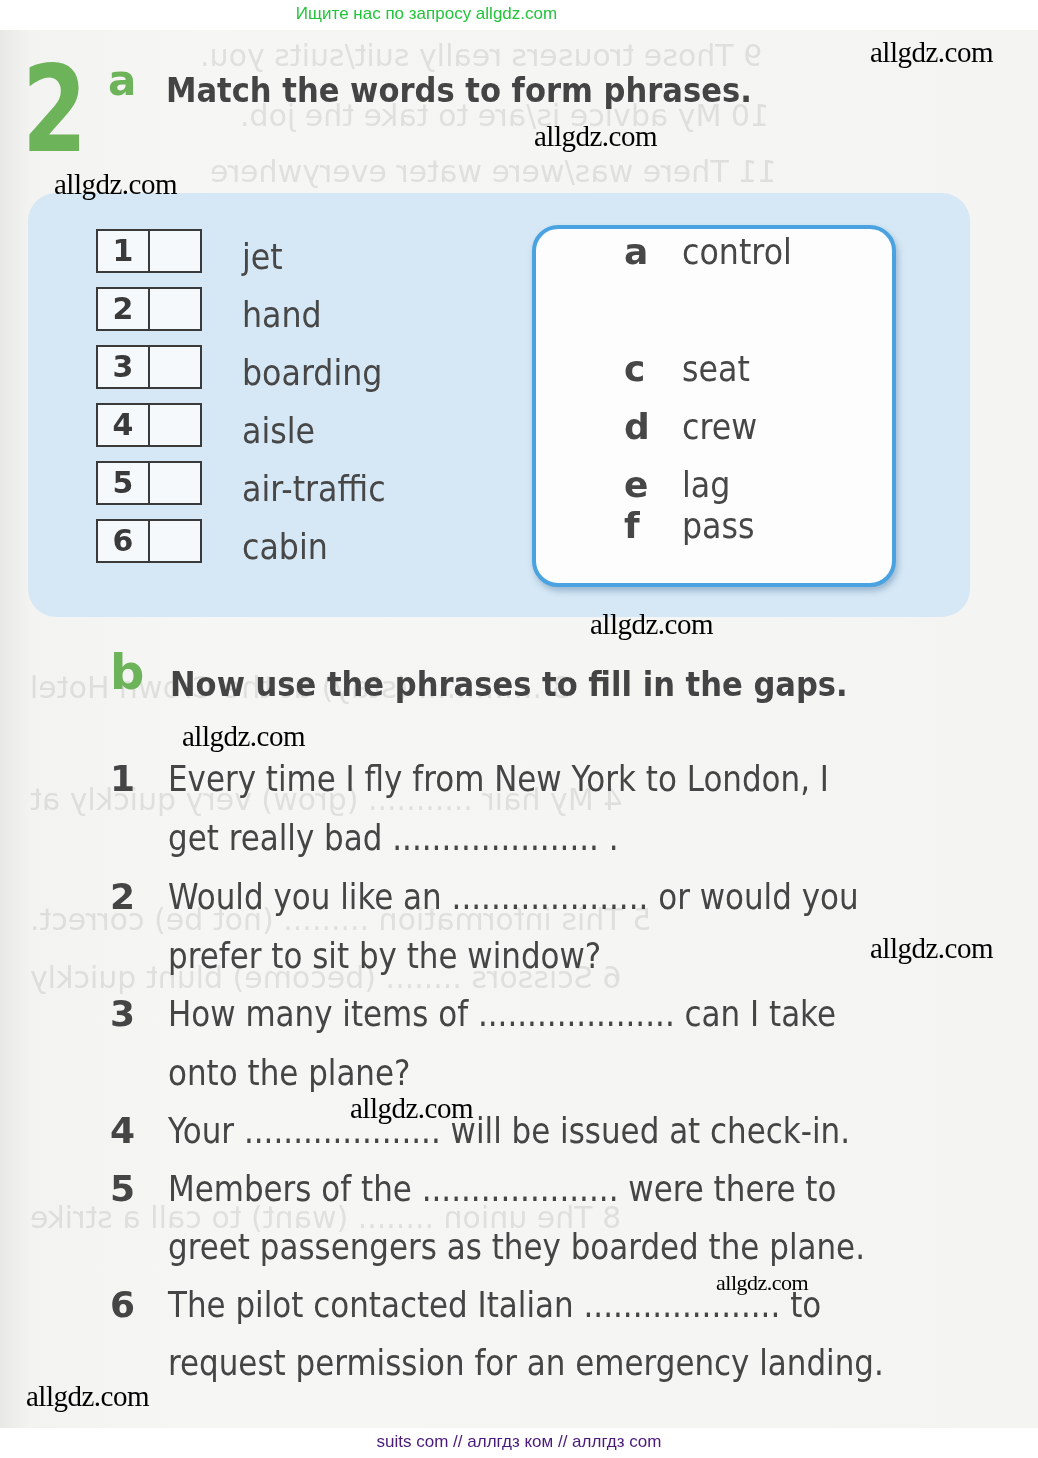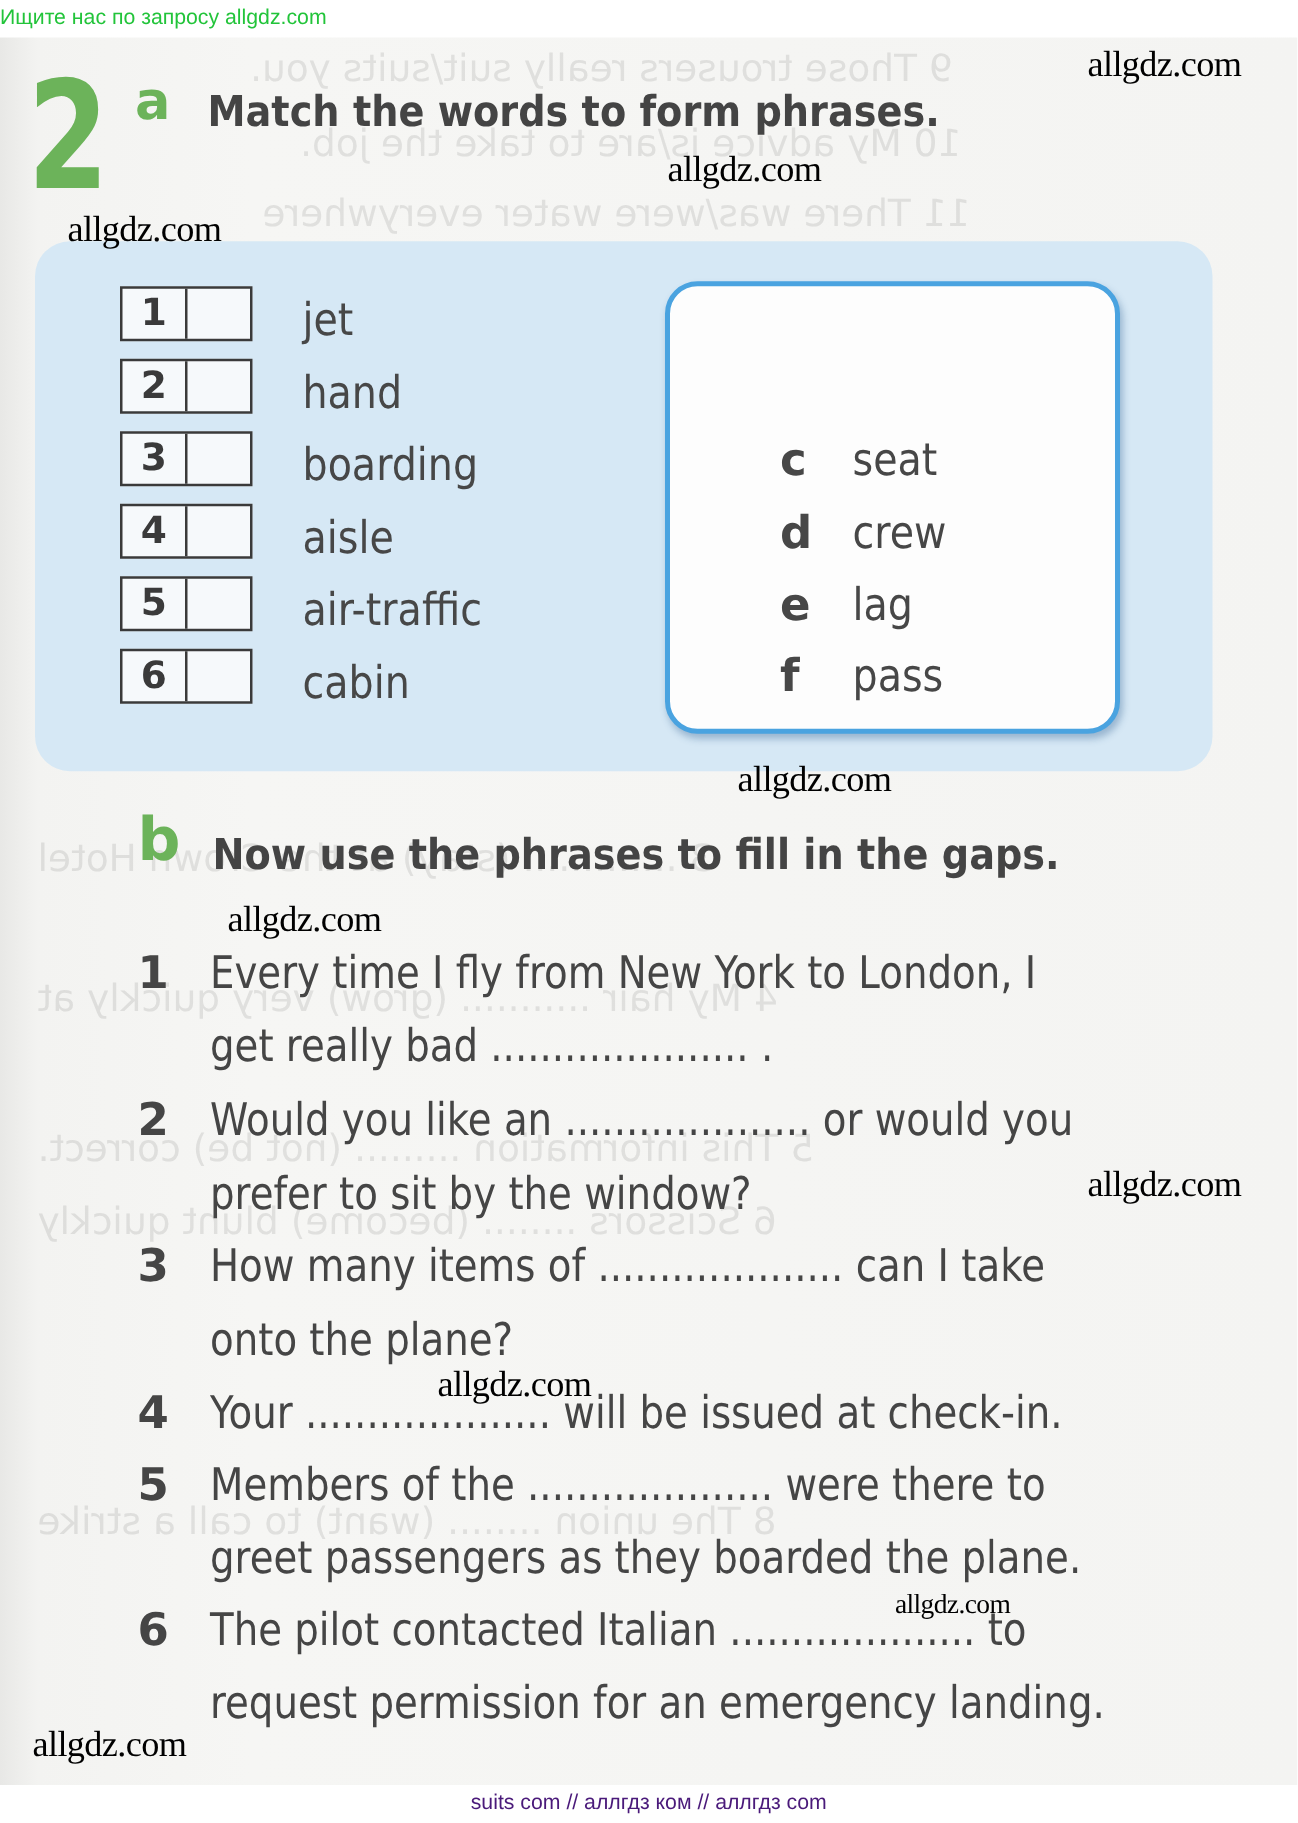--- a/index.html
+++ b/index.html
@@ -3,21 +3,21 @@
 <meta charset="utf-8">
 <style>
   html, body { margin:0; padding:0; }
   body {
     width:1038px; height:1458px; position:relative; overflow:hidden;
     background:#ffffff;
     font-family:"DejaVu Sans", sans-serif;
   }
   .top-banner {
     position:absolute; left:0; top:0; width:853px; height:30px;
-    background:#ffffff; 
+    background:#ffffff; text-align:center;
     font-family:"Liberation Sans", sans-serif; font-size:17px; color:#22c43a;
     line-height:28px;
   }
   .page {
     position:absolute; left:0; top:30px; width:1038px; height:1398px;
     background:linear-gradient(90deg,#e8e8e6 0px,#f3f3f1 30px,#f6f6f4 200px,#f4f4f2 100%);
   }
   .bottom-banner {
     position:absolute; left:0; top:1428px; width:1038px; height:30px;
     background:#ffffff; text-align:center;
@@ -116,30 +116,33 @@
   </div>
   <div class="word" style="left:242px;top:438px;">air-traffic</div>
 
   <div class="numbox" style="left:96px;top:489px;">
     <div class="n">6</div>
     <div class="ans"></div>
   </div>
   <div class="word" style="left:242px;top:496px;">cabin</div>
 
   <div class="choices">
+    <div class="choice" style="top:2px;">
+      <span class="l">a</span><span class="w">control</span>
+    </div>
     <div class="choice" style="top:119px;">
       <span class="l">c</span><span class="w">seat</span>
     </div>
     <div class="choice" style="top:177px;">
       <span class="l">d</span><span class="w">crew</span>
     </div>
     <div class="choice" style="top:235px;text-decoration:underline;">
       <span class="l">e</span><span class="w">lag</span>
     </div>
-    <div class="choice" style="top:292px;">
+    <div class="choice" style="top:276px;">
       <span class="l">f</span><span class="w">pass</span>
     </div>
   </div>
 
   <div class="part-letter" style="left:110px;top:618px;font-size:48px;">b</div>
   <div class="heading" style="left:170px;top:634px;">Now use the phrases to fill in the gaps.</div>
 
   <div class="sent" style="top:728px;">
       <span class="num">1</span>
       <span class="txt">Every time I fly from New York to London, I</span>

